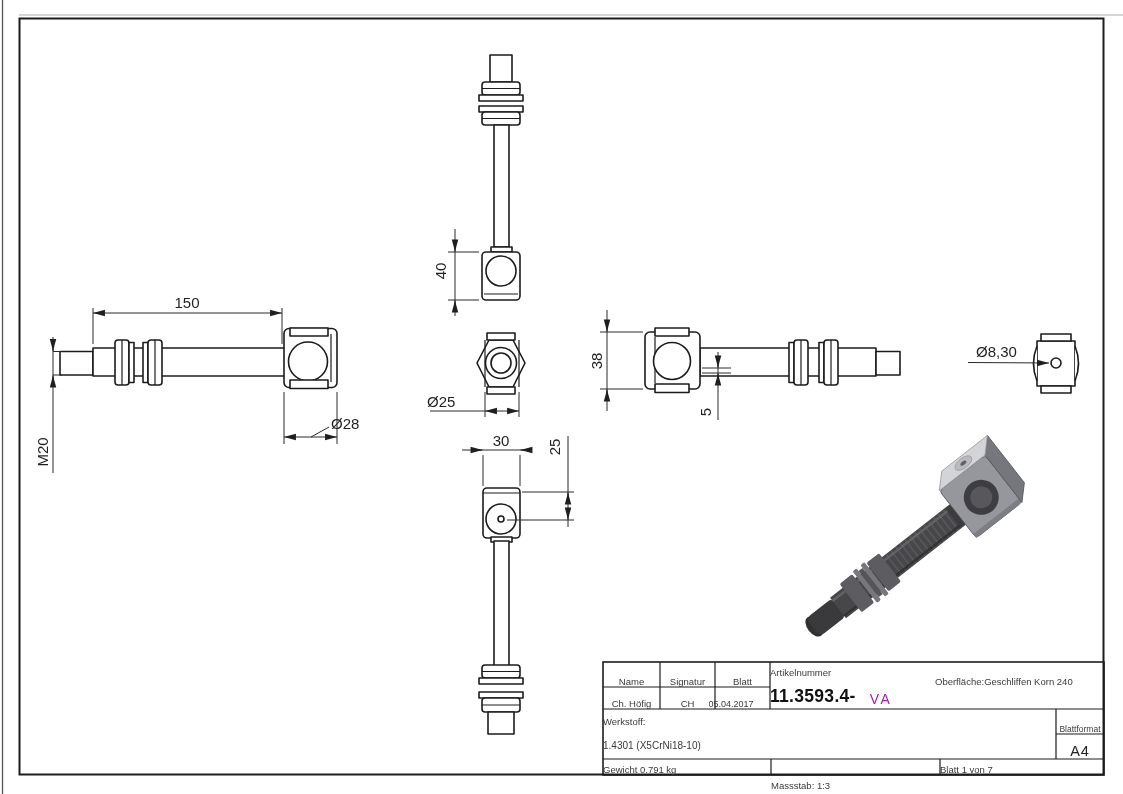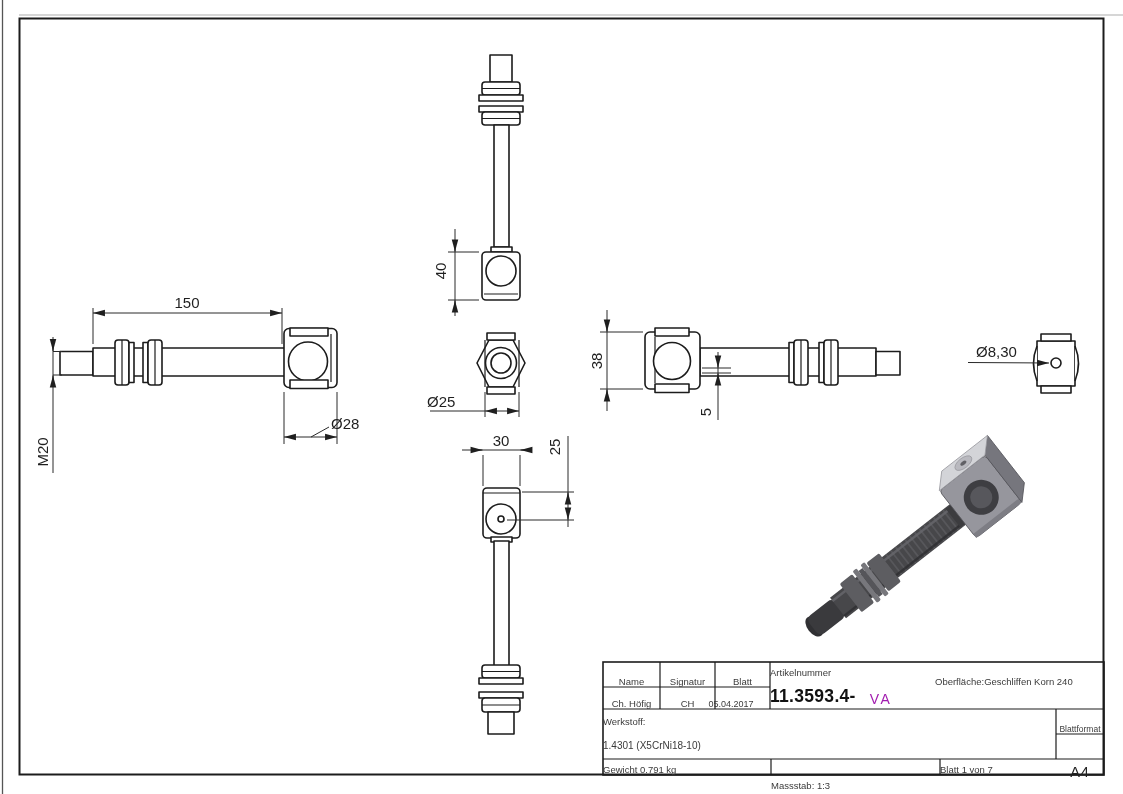--- a/index.html
+++ b/index.html
@@ -14,21 +14,21 @@
   .ab{marker-start:url(#arr);marker-end:url(#arr);}
   .ae{marker-end:url(#arr);}
   .dimtxt{font-family:"Liberation Sans",sans-serif;font-size:15px;fill:#1f1f1f;}
   
   .tb{position:absolute;display:flex;align-items:flex-end;justify-content:center;
       font-size:9.5px;color:#3a3a3a;white-space:nowrap;}
   .tb-left{justify-content:flex-start;box-sizing:border-box;}
   .artnum{font-size:17.5px;color:#111;}
   .artnum .main{font-weight:600;letter-spacing:.3px;}
   .artnum .suffix{font-weight:400;letter-spacing:2.5px;margin-left:14px;font-size:14px;color:#a21caf;}
-  .a4{font-size:14.5px;color:#222;letter-spacing:1px;margin-top:21px;}
+  .a4{font-size:14.5px;color:#222;letter-spacing:1px;}
   .fmt{font-size:8.5px;}
 </style>
 </head>
 <body>
 
 <div id="sheet">
 
 <svg width="1123" height="794" viewBox="0 0 1123 794">
   <defs>
     <marker id="arr" viewBox="0 0 12 8" refX="11.5" refY="4" markerWidth="13" markerHeight="9" orient="auto-start-reverse">

